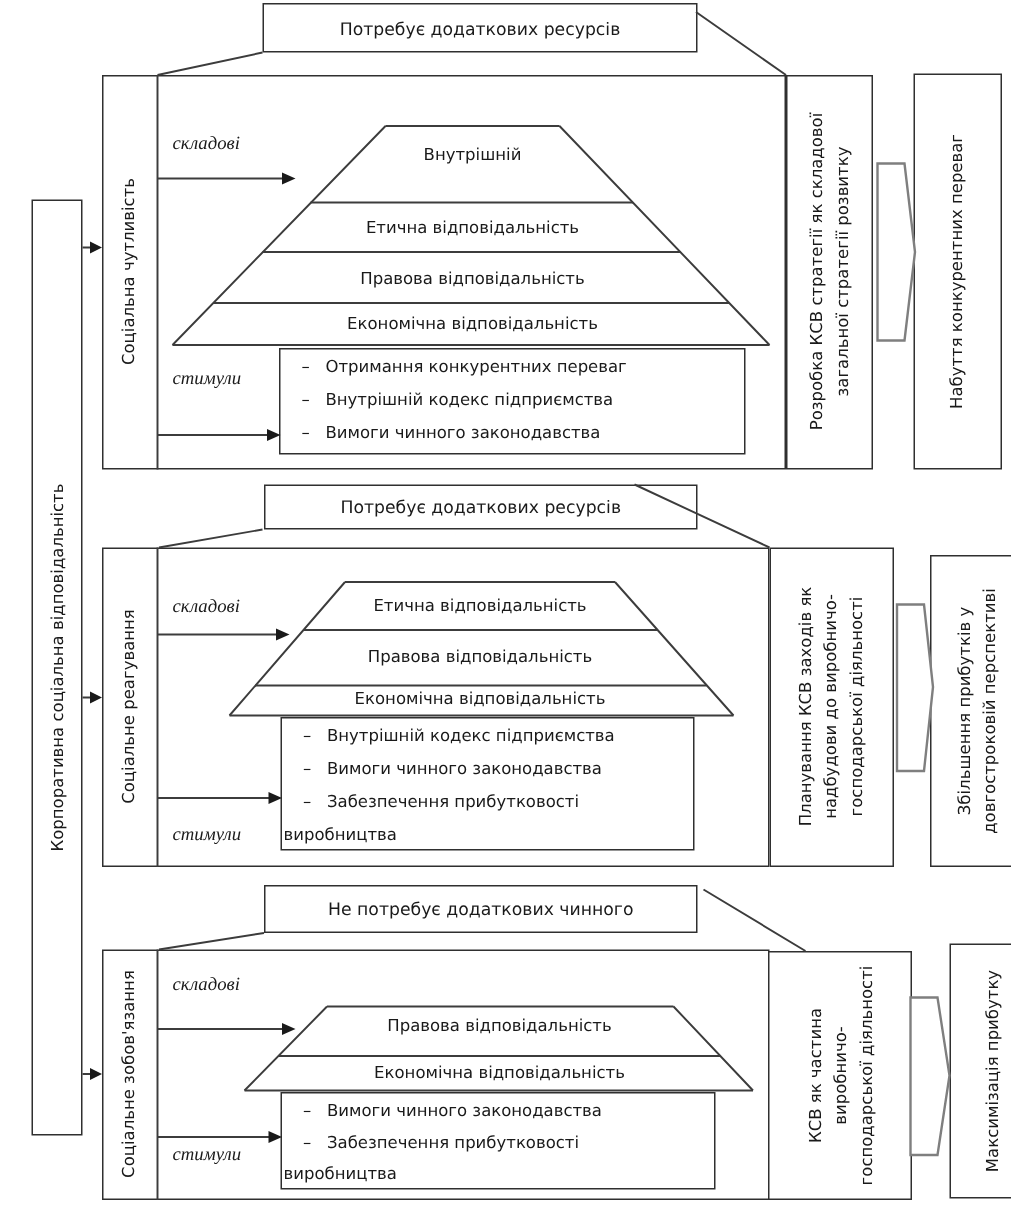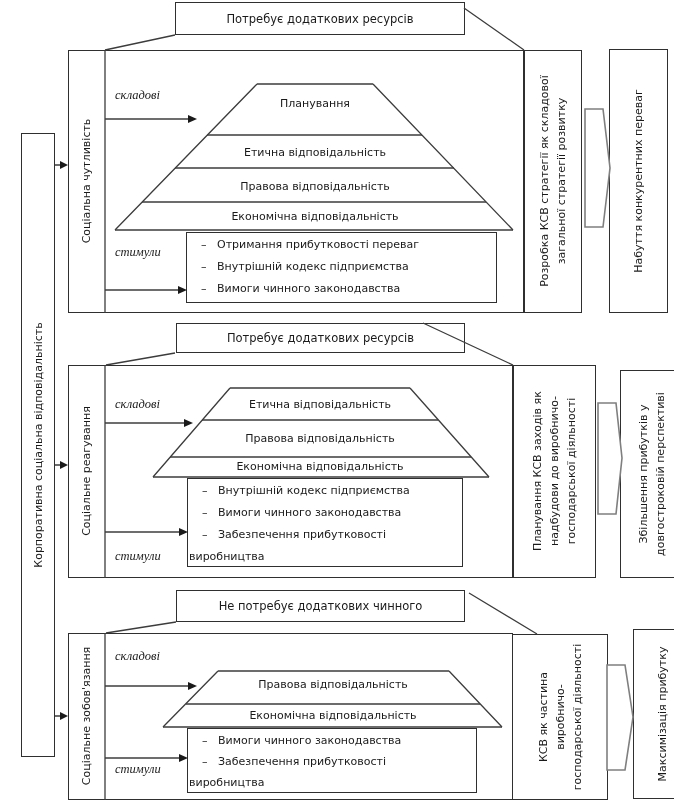--- a/index.html
+++ b/index.html
@@ -114,26 +114,26 @@
   </div>
 
   <div class="banner-txt" style="left:155px;top:2px;width:290px;height:33px;">
     <span>Потребує додаткових ресурсів</span>
   </div>
   <div class="vtext" style="left:66px;top:181px;width:253px;height:33px;">
     <span>Соціальна чутливість</span>
   </div>
   <div class="cursive" style="left:95px;top:88px;">складові</div>
   <div class="cursive" style="left:95px;top:245px;">стимули</div>
-  <div class="pyr-label" style="left:295px;top:103px;">Планування</div>
+  <div class="pyr-label" style="left:295px;top:103px;">Внутрішній</div>
   <div class="pyr-label" style="left:295px;top:152px;">Етична відповідальність</div>
   <div class="pyr-label" style="left:295px;top:186px;">Правова відповідальність</div>
   <div class="pyr-label" style="left:295px;top:216px;">Економічна відповідальність</div>
   <div class="bullets" style="left:166px;top:232px;width:311px;height:71px;">
-    <div class="bullet-item">–   Отримання прибутковості переваг</div>
+    <div class="bullet-item">–   Отримання конкурентних переваг</div>
     <div class="bullet-item">–   Внутрішній кодекс підприємства</div>
     <div class="bullet-item">–   Вимоги чинного законодавства</div>
   </div>
   <div class="vtext" style="left:533px;top:181px;width:253px;height:54px;">
     <span>Розробка КСВ стратегії як складової
 загальної стратегії розвитку</span>
   </div>
   <div class="vtext" style="left:618px;top:181px;width:254px;height:55px;">
     <span>Набуття конкурентних переваг</span>
   </div>

